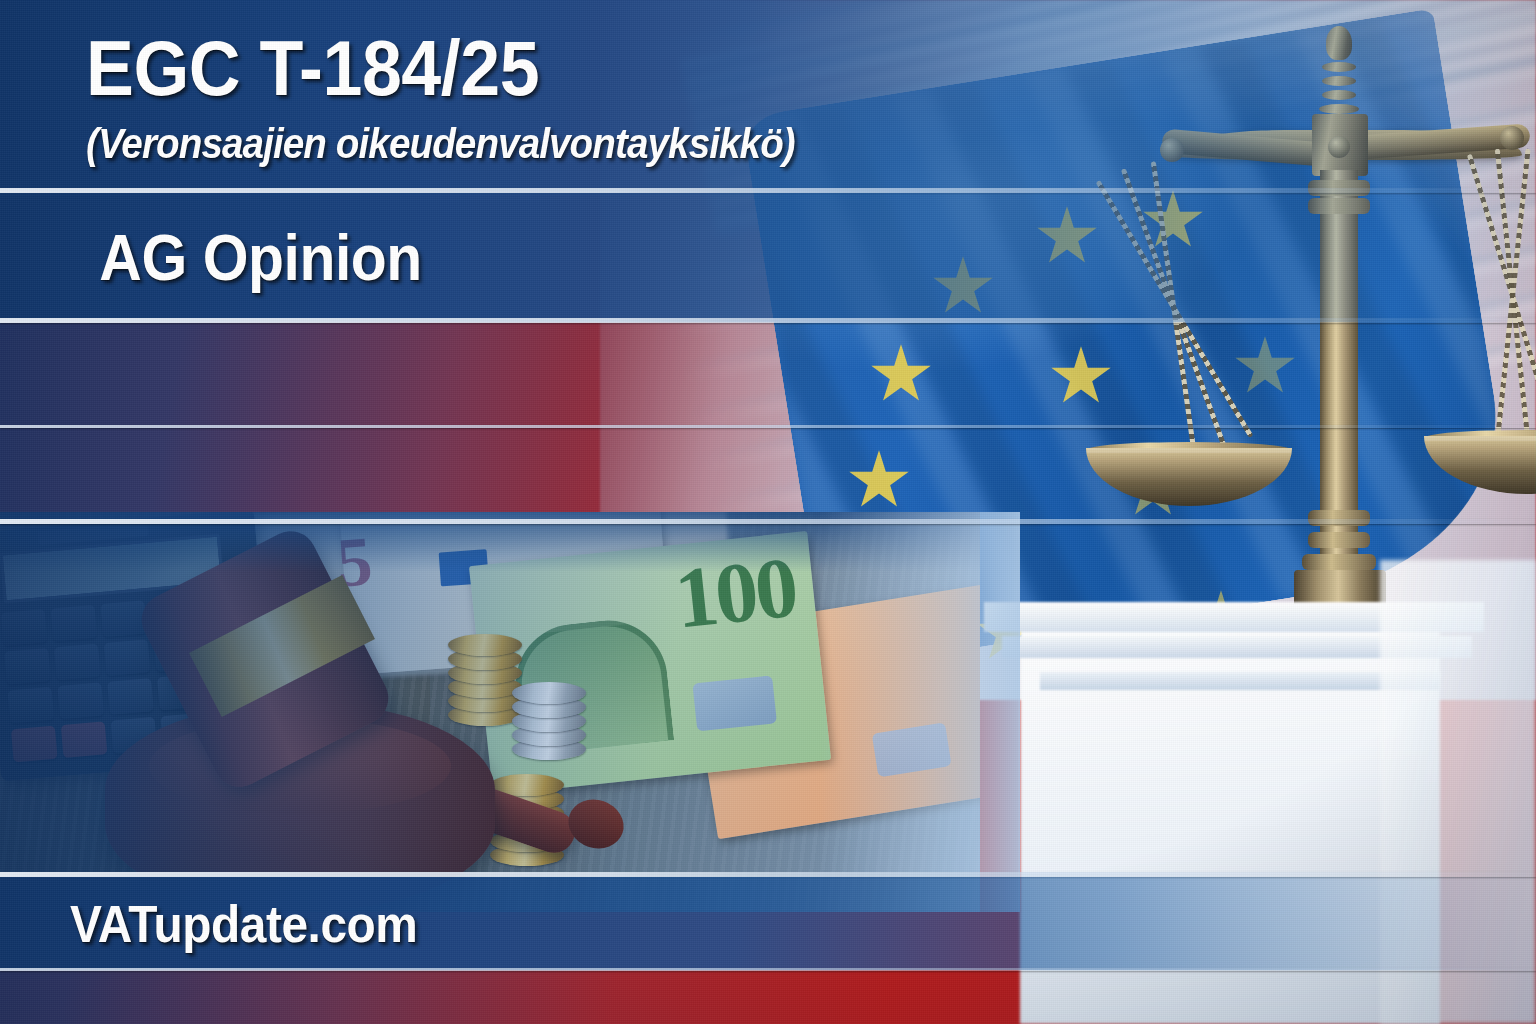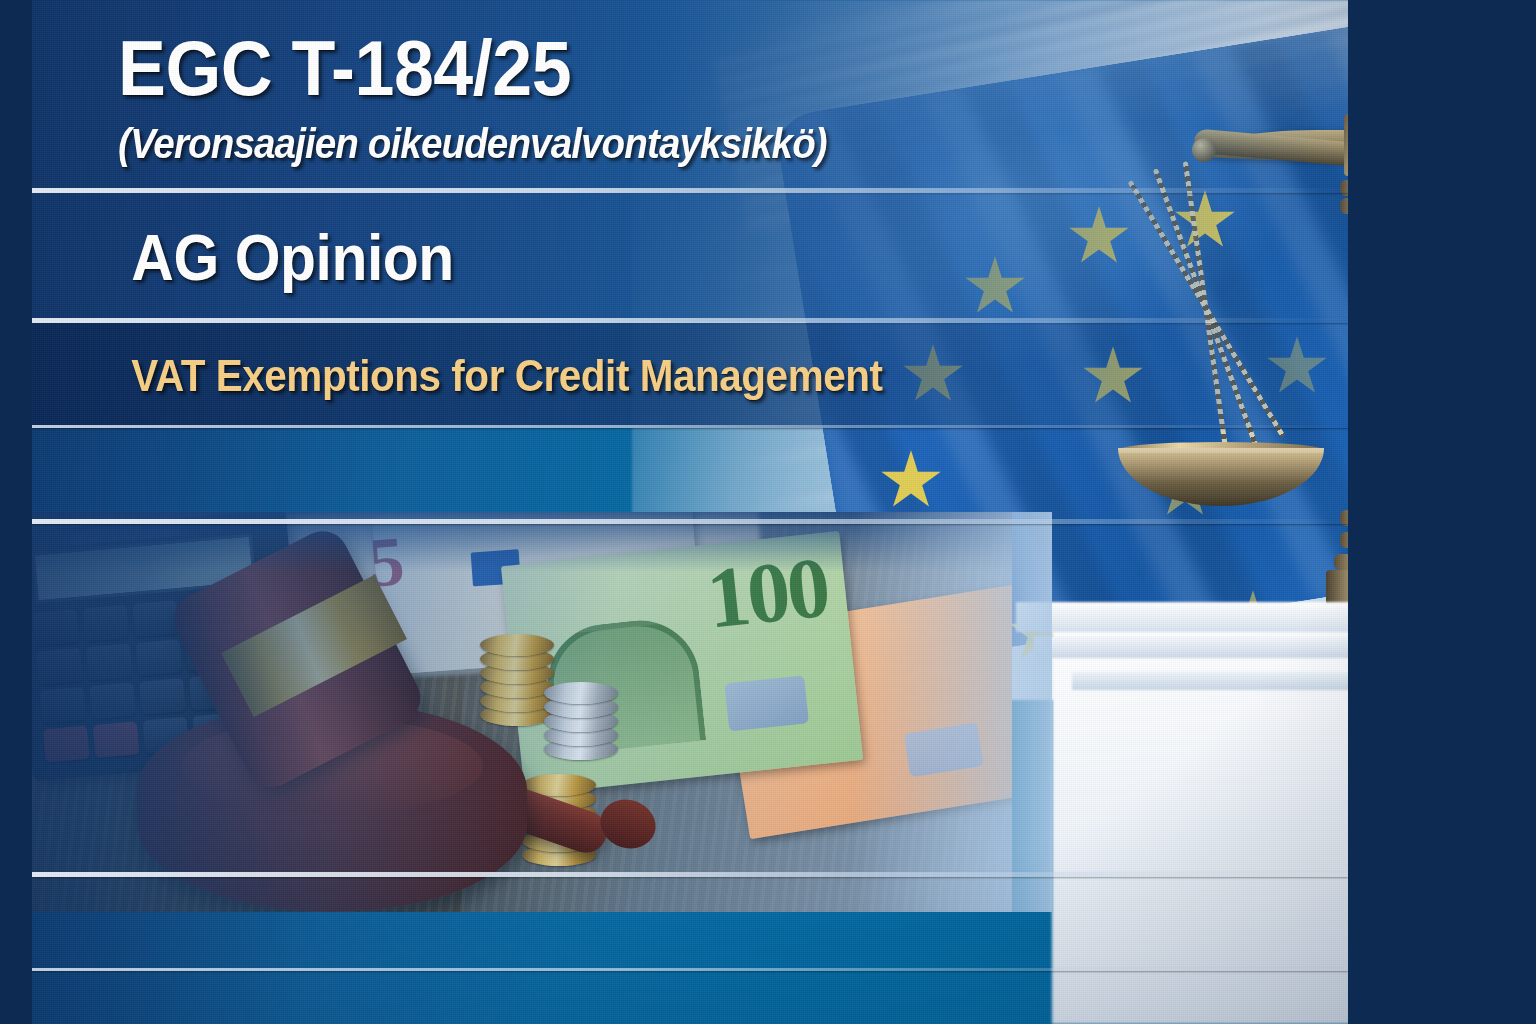--- a/index.html
+++ b/index.html
@@ -2,26 +2,25 @@
 <html><head>
 <meta charset="utf-8">
 <style>
   html, body {
     margin: 0;
     padding: 0;
     background: #0d2a52;
   }
   .stage {
     position: relative;
-    width: 1316px;
+    width: 1536px;
     height: 1024px;
     overflow: hidden;
     font-family: "Liberation Sans", sans-serif;
-    background: #0369a1;
-    margin-left: 32px;
+    background: #b91c1c;
   }
 
   
   .photo-layer { position: absolute; inset: 0; }
 
   
   .building {
     position: absolute;
     left: 600px; top: 0; width: 936px; height: 700px;
     background:
@@ -583,25 +582,25 @@
     </div>
   </div>
   <div class="rule" style="top:188px;"></div>
 
   <div class="band" style="top:193px; height:129px; width:100%;">
     <div class="band-fill"></div>
     <div class="txt" id="band-ag" style="padding-left:108px;">AG Opinion</div>
   </div>
   <div class="rule" style="top:318px;"></div>
 
-  <div class="band" style="top:323px; height:105px; width:100%;">
-    <div class="band-fill dark"></div>
-    <div class="txt" id="band-vat" style="padding-left:108px;">VAT Exemptions for Credit Management</div>
+  <div class="rule thin" style="top:425px;"></div>
+
+  <div class="rule" style="top:519px;"></div>
+
+  <div class="rule" style="top:872px;"></div>
+  <div class="band" style="top:877px; height:93px; width:100%;">
+    <div class="band-fill"></div>
+    <div class="txt" id="footer-text" style="padding-left:76px;">VATupdate.com</div>
   </div>
-  <div class="rule thin" style="top:425px;"></div>
-
-  <div class="rule" style="top:519px;"></div>
-
-  <div class="rule" style="top:872px;"></div>
   <div class="rule thin" style="top:968px;"></div>
 
   <div class="noise"></div>
 </div>
 
 </body></html>

